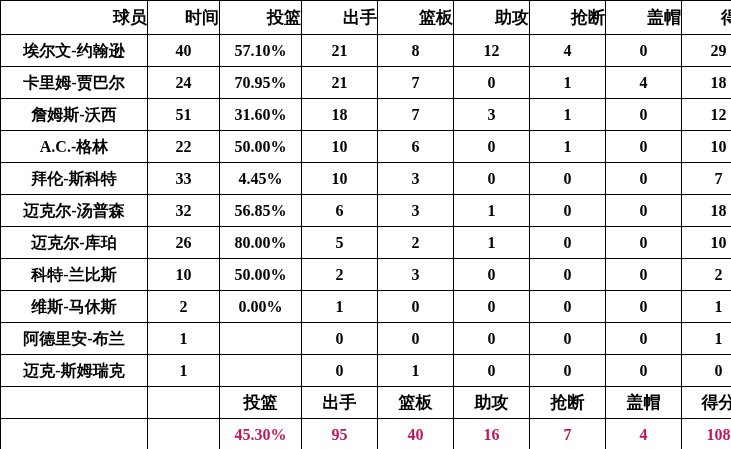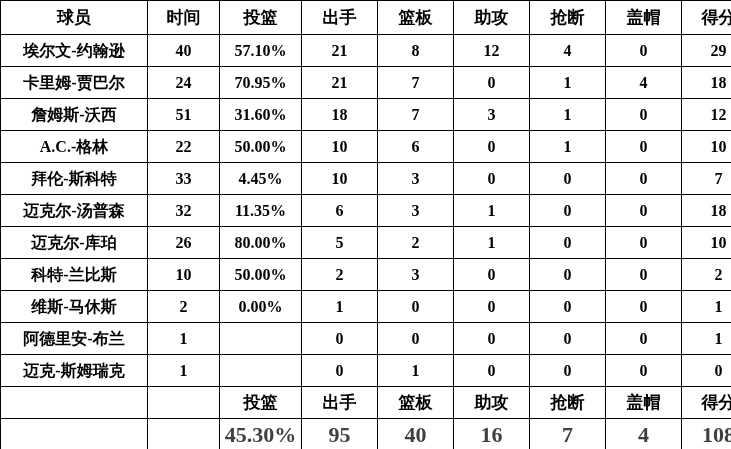--- a/index.html
+++ b/index.html
@@ -33,37 +33,38 @@
     padding: 0;
     height: 31px;
     line-height: 31px;
     white-space: nowrap;
     overflow: hidden;
   }
   table.stats thead th {
     height: 33px;
     line-height: 33px;
     font-size: 17px;
+    text-align: right;
   }
   
   col.c-player { width: 147px; }
   col.c-num    { width: 72px; }
   col.c-pct    { width: 82px; }
   col.c-std    { width: 76px; }
   col.c-last   { width: 74px; }
 
   td.player {
     font-size: 16px;
   }
   tr.footer-label td {
     font-size: 17px;
   }
   tr.footer-values td {
-    color: #404040;
-    font-size: 22px;
+    color: #be185d;
+    font-size: 16px;
   }
   td.blank {
     border: 1px solid #000000;
   }
   
   tr.footer-label td.blank, tr.footer-values td.blank {
     border-left: 1px solid #000000;
     border-right: 1px solid #000000;
   }
 </style>
@@ -148,21 +149,21 @@
         <td>10</td>
         <td>3</td>
         <td>0</td>
         <td>0</td>
         <td>0</td>
         <td>7</td>
       </tr>
       <tr>
         <td class="player">迈克尔-汤普森</td>
         <td>32</td>
-        <td>11.35%</td>
+        <td>56.85%</td>
         <td>6</td>
         <td>3</td>
         <td>1</td>
         <td>0</td>
         <td>0</td>
         <td>18</td>
       </tr>
       <tr>
         <td class="player">迈克尔-库珀</td>
         <td>26</td>

